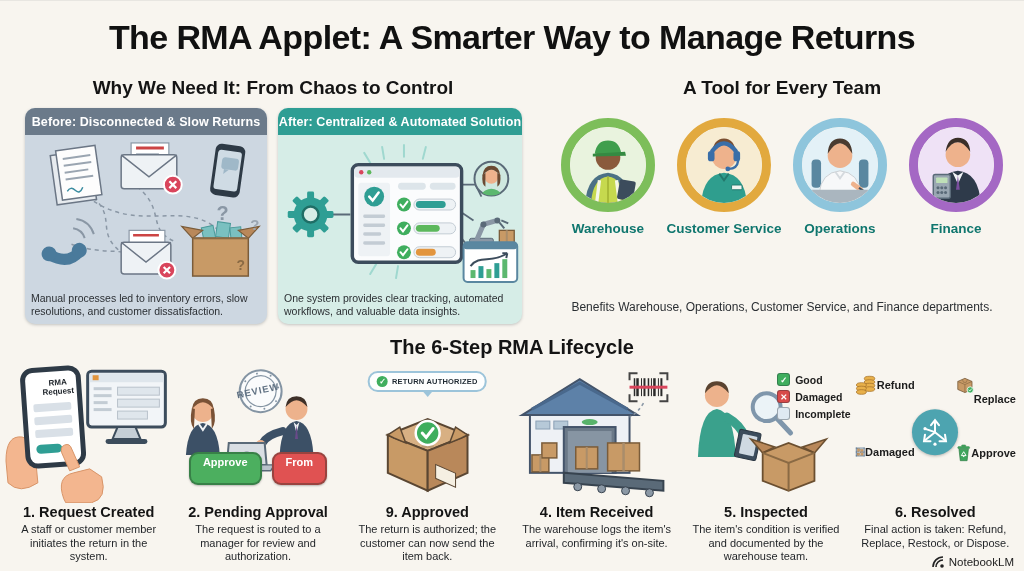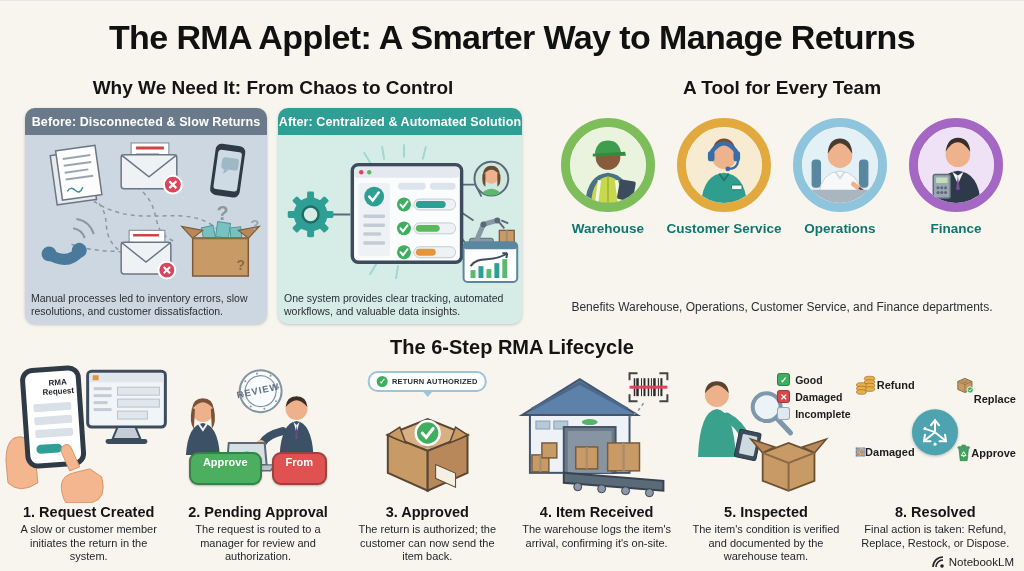--- a/index.html
+++ b/index.html
@@ -389,21 +389,21 @@
             <rect x="9" y="75" width="26" height="9" rx="4.5" fill="#2f9e94"></rect>
           </g>
           <g>
             <path d="M60,134 Q52,112 70,108 L86,104 L98,112 Q104,134 88,138 L62,138 Z" fill="#f3b68f" stroke="#d89468"></path>
             <path d="M66,106 L58,88 Q56,82 61,80 Q66,78 68,84 L76,102 Z" fill="#f3b68f" stroke="#d89468"></path>
           </g>
         </svg>
         <div class="phone-label">RMA Request</div>
       </div>
       <div class="stitle">1. Request Created</div>
-      <div class="sdesc">A slow or customer member initiates the return in the system.</div>
+      <div class="sdesc">A staff or customer member initiates the return in the system.</div>
     </div>
 
     <div class="step">
       <div class="illus">
         <svg width="100%" height="100%" viewBox="0 0 170 138" preserveAspectRatio="xMidYMid meet">
           <g transform="translate(88,26) rotate(-12)">
             <circle r="21" fill="#fafbfc" stroke="#8494a3" stroke-width="2"></circle>
             <circle r="15.5" fill="none" stroke="#8494a3" stroke-width="1.2"></circle>
             <g fill="#8494a3">
                 <circle cx="0" cy="-18" r="1"></circle>
@@ -461,21 +461,21 @@
             <rect x="8" y="14" width="20" height="14" fill="#f5efe2" stroke="#5a4632" transform="skewY(24)" stroke-width="1"></rect>
             <circle cx="0" cy="-14" r="12" fill="#3fae5e" stroke="#fff" stroke-width="2.5"></circle>
             <path d="M-5.5,-14 l4,4.5 l7,-9" stroke="#fff" stroke-width="3" fill="none" stroke-linecap="round"></path>
           </g>
         </svg>
         <div class="banner">
           <span class="check-dot">✓</span>
           <span class="txt">RETURN AUTHORIZED</span>
         </div>
       </div>
-      <div class="stitle">3. Approved</div>
+      <div class="stitle">9. Approved</div>
       <div class="sdesc">The return is authorized; the customer can now send the item back.</div>
     </div>
 
     <div class="step">
       <div class="illus">
         <svg width="100%" height="100%" viewBox="0 0 170 138" preserveAspectRatio="xMidYMid meet">
           <g>
             <rect x="18" y="48" width="100" height="60" fill="#eef1f5" stroke="#44546a" stroke-width="2"></rect>
             <path d="M10,50 L68,14 L126,50 Z" fill="#5d81a8" stroke="#44546a" stroke-width="2"></path>
             <path d="M20,44 L68,18 L116,44" fill="none" stroke="#49688c" stroke-width="3"></path>
@@ -633,21 +633,21 @@
                 <line x1="15" y1="15" x2="6" y2="12"></line>
               </g>
               <g fill="#fff">
                   <circle cx="5" cy="11.5" r="1.6"></circle>
                   <circle cx="15" cy="27" r="1.6"></circle>
                 </g>
             </svg>
           </div>
         </div>
       </div>
-      <div class="stitle">8. Resolved</div>
+      <div class="stitle">6. Resolved</div>
       <div class="sdesc">Final action is taken: Refund, Replace, Restock, or Dispose.</div>
     </div>
   </div>
 
   <div class="watermark">
     <svg width="14" height="14" viewBox="0 0 14 14">
       <path d="M2,12 A10,10 0 0 1 12,2" fill="none" stroke="#222" stroke-width="1.6"></path>
       <path d="M5,12 A7,7 0 0 1 12,5" fill="none" stroke="#222" stroke-width="1.6"></path>
       <circle cx="11" cy="11" r="1.8" fill="#222"></circle>
     </svg>

